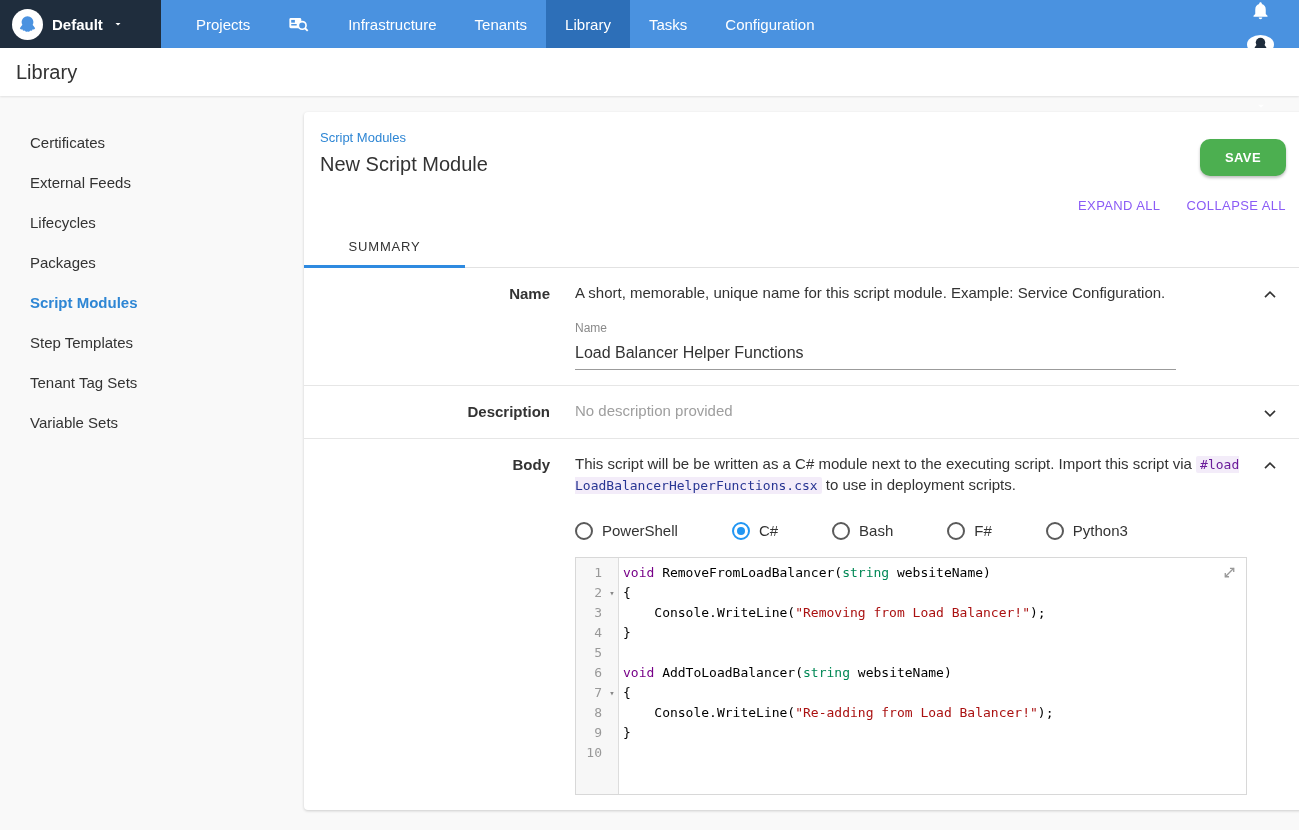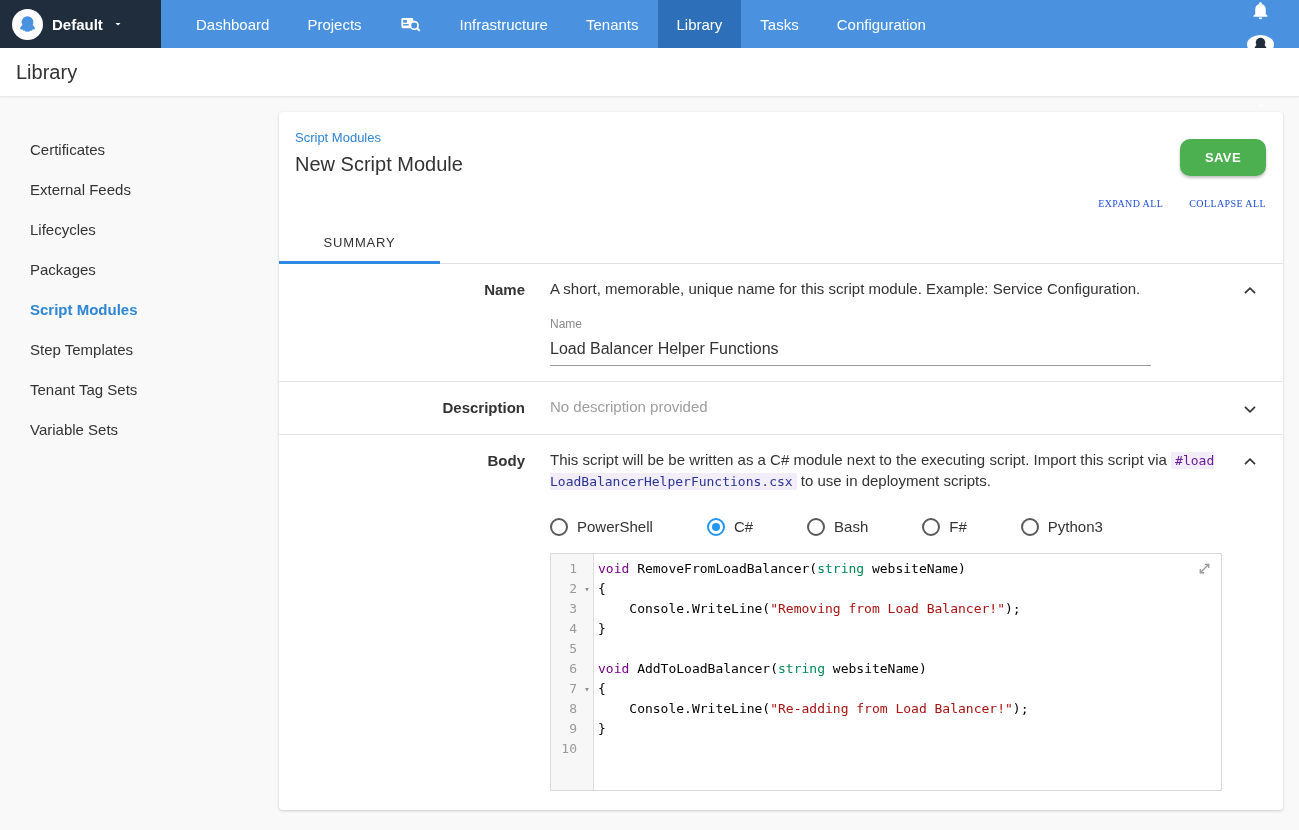--- a/index.html
+++ b/index.html
@@ -25,39 +25,39 @@
     display:flex; align-items:center; justify-content:center; }
   .user-name { color:#fff; font-size:15px; font-weight:500; }
 
   
   .title-bar { height:48px; background:#fff; display:flex; align-items:center;
     padding-left:16px; box-shadow:0 1px 2px rgba(0,0,0,.10); position:relative; z-index:2; }
   .title-bar h1 { font-size:20px; font-weight:400; color:#333; }
 
   
   .layout { display:flex; align-items:flex-start; }
-  .sidebar { width:279px; padding:34px 0 0 30px; flex:none; }
+  .sidebar { width:304px; padding:27px 0 0 30px; flex:none; }
   .side-item { display:block; line-height:40px; font-size:15px; color:#333;
     text-decoration:none; cursor:pointer; }
   .side-item.active { color:var(--link-blue); font-weight:bold; }
 
   
   .card { flex:1; margin:16px 16px 0 0; background:#fff; border-radius:4px;
     box-shadow:0 1px 3px rgba(0,0,0,.18); min-height:698px; }
   .card-head { padding:16px 16px 0 16px; position:relative; }
   .breadcrumb { font-size:13px; color:var(--link-blue); text-decoration:none; cursor:pointer; }
   .card-title { font-size:20px; font-weight:400; color:#333; margin-top:7px; }
   .save-btn { position:absolute; top:27px; right:17px; background:var(--save-green);
     color:#fff; border:none; border-radius:10px; padding:11px 25px; font-size:13px;
     font-weight:bold; letter-spacing:.4px; cursor:pointer;
     box-shadow:0 2px 3px rgba(0,0,0,.25); font-family:inherit; }
   .collapse-row { display:flex; justify-content:flex-end; gap:26px; margin-top:22px;
     padding-right:1px; }
-  .text-btn { background:none; border:none; color:#1d4ed8; font-size:10px;
-    letter-spacing:.4px; cursor:pointer; font-family:Liberation Serif, serif; }
+  .text-btn { background:none; border:none; color:#8b5cf6; font-size:13px;
+    letter-spacing:.4px; cursor:pointer; font-family:Liberation Sans, sans-serif; }
   .tabs { display:flex; border-bottom:1px solid #e2e2e2; margin-top:13px; }
   .tab { width:161px; text-align:center; padding:13px 0 11px; font-size:13px;
     font-weight:500; letter-spacing:.8px; color:#333; cursor:pointer;
     border-bottom:3px solid var(--tab-underline); margin-bottom:-1px; }
 
   
   .section { display:flex; padding:15px 10px 15px 16px; }
   .section + .section { border-top:1px solid #e6e6e6; }
   .sec-label { width:255px; flex:none; text-align:right; padding-right:25px;
     font-size:15px; font-weight:bold; color:#333; padding-top:2px; }
@@ -118,21 +118,20 @@
         <path d="M4 16 q1.4-2.6 3-4 l10 0 q1.6 1.4 3 4 q-1.2 2-2.6 1 q-.8 2.4-2.6 1.2 q-1 2.2-2.8 1 q-1.8 1.2-2.8-1 q-1.8 1.2-2.6-1.2 q-1.4 1-2.6-1z"></path>
       </g>
         </svg>
     </span>
     <span class="space-name">Default</span>
     <svg class="caret" width="12" height="12" viewBox="0 0 24 24">
         <path d="M7 10l5 5 5-5z" fill="#fff"></path>
       </svg>
   </div>
   <nav class="nav-items" id="nav-items">
-      <a class="nav-item">Dashboard</a>
       <a class="nav-item">Projects</a>
       <a class="nav-item">
         <svg width="22" height="19" viewBox="0 0 24 20">
           <rect x="1.5" y="3" width="13" height="11" rx="1.5" fill="#fff"></rect>
           <rect x="3.5" y="5" width="4" height="3" fill="#4a92e0"></rect>
           <rect x="3.5" y="9.5" width="6" height="1.6" fill="#4a92e0"></rect>
           <circle cx="15.5" cy="11" r="4.2" fill="#4a92e0" stroke="#fff" stroke-width="1.8"></circle>
           <line x1="18.6" y1="14.1" x2="21.5" y2="17" stroke="#fff" stroke-width="2"></line>
         </svg>
       </a>

